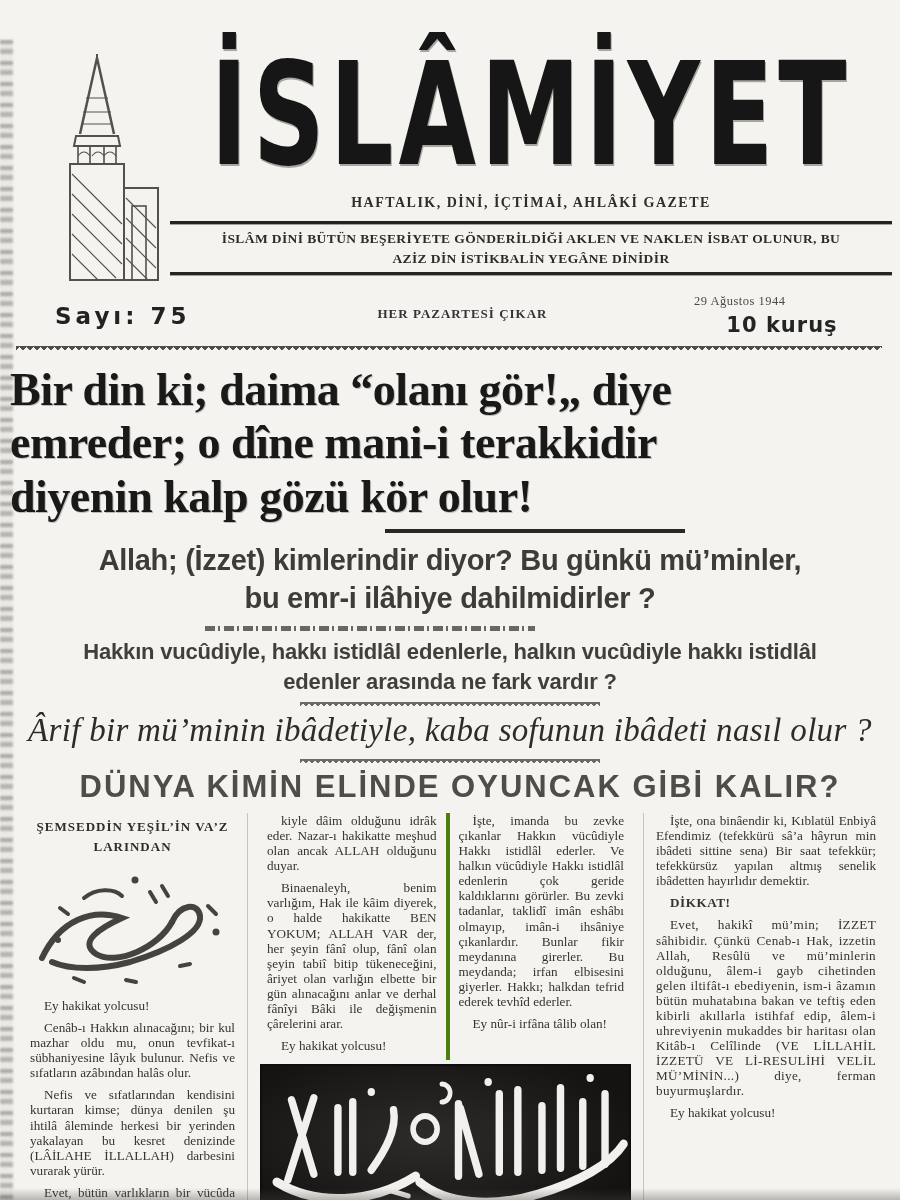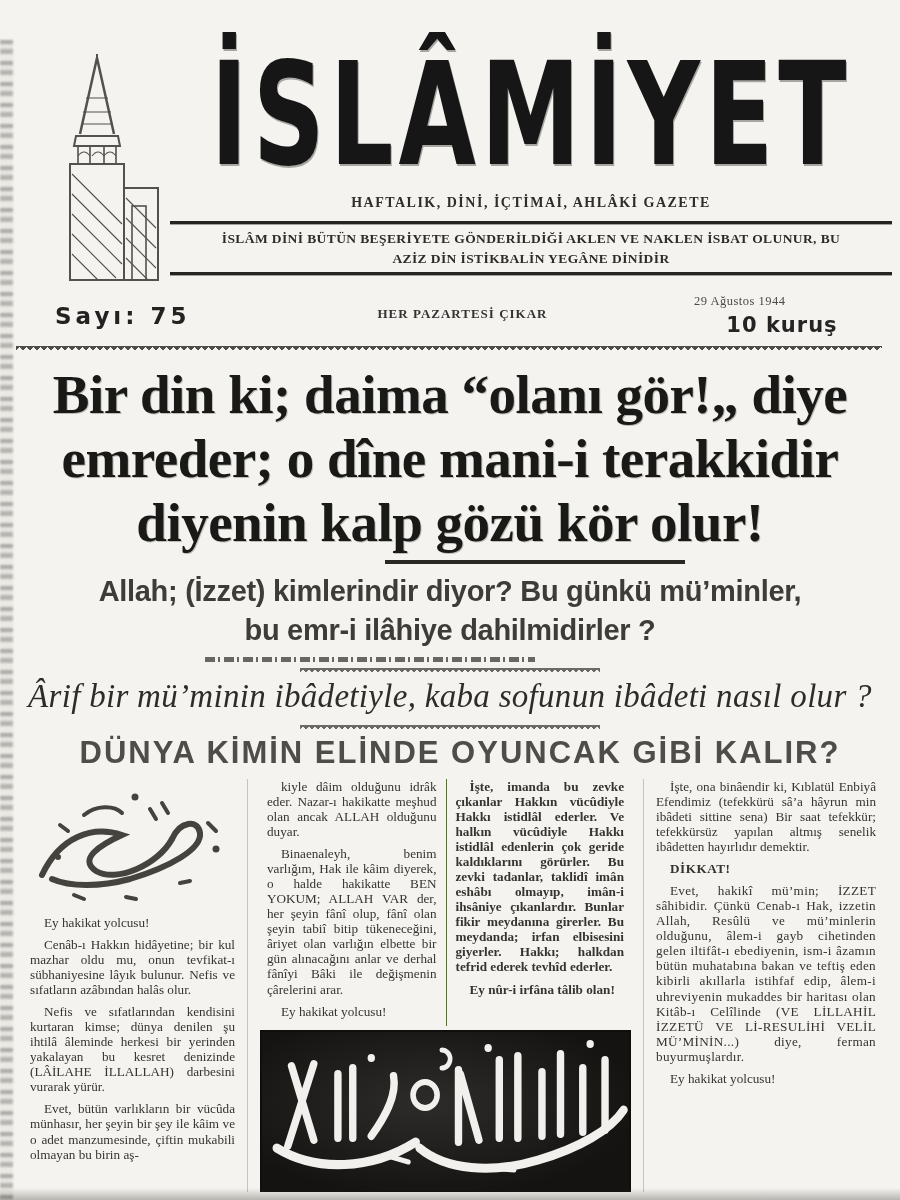--- a/index.html
+++ b/index.html
@@ -61,21 +61,21 @@
       linear-gradient(135deg,#33312c 3.5px,transparent 0) 0 0,
       linear-gradient(-135deg,#33312c 3.5px,transparent 0) 0 0;
     background-size:7px 7px;background-repeat:repeat-x;
     opacity:.85;
   }
   .zigzag.small{width:300px;margin:4px auto;height:6px;opacity:.7;
     background-size:6px 6px;}
 
   
   .headline{
-    text-align:center;font-weight:bold;font-size:55px;line-height:1.16;
+    text-align:left;font-weight:bold;font-size:46px;line-height:1.16;
     color:#191917;letter-spacing:-.5px;margin:6px 10px 2px;
     text-shadow:1px 1px 0 rgba(25,25,23,.25);
   }
   .head-bar{width:300px;height:4px;background:#2a2822;margin:6px auto 8px;transform:translateX(85px);}
   .subhead1{
     font-family:"Liberation Sans",sans-serif;font-weight:bold;
     text-align:center;font-size:29px;line-height:1.32;color:#3d3c39;letter-spacing:-.3px;
   }
   .dashdot{
     width:330px;height:5px;margin:8px auto 6px;transform:translateX(-80px);opacity:.75;
@@ -104,21 +104,21 @@
     font-size:13.2px;line-height:1.14;text-align:justify;color:#36342f;
     margin:0 0 7px;text-indent:14px;
   }
   .kicker{
     font-weight:bold;font-size:13px;letter-spacing:1px;text-align:center;
     line-height:1.5;color:#2f2d29;margin:4px 0 6px;
   }
   .middle-wrap{border-left:1px solid #c7c4ba;border-right:1px solid #c7c4ba;padding:0 10px;}
   .middle-cols{display:grid;grid-template-columns:1fr 1fr;gap:6px 0;}
   .middle-cols .bcol{padding:0 9px;}
-  .middle-cols .bcol + .bcol{border-left:1px solid #4d7c0f;font-weight:bold;}
+  .middle-cols .bcol + .bcol{border-left:4px solid #4d7c0f;}
   .panel{
     margin:4px 2px 0;height:162px;position:relative;
     background:radial-gradient(ellipse at 45% 45%, #2e2c2a 0%, #141312 75%);
     box-shadow:0 0 0 2px #0f0e0d inset;
   }
   .panel svg{position:absolute;inset:0;width:100%;height:100%;}
   .dikkat{font-weight:bold;letter-spacing:.5px;}
   .caps{letter-spacing:.3px;}
 </style>
 </head>
@@ -177,48 +177,56 @@
 
   <div class="head-bar"></div>
 
   <div class="subhead1">
     <div>Allah; (İzzet) kimlerindir diyor? Bu günkü mü’minler,</div>
     <div>bu emr-i ilâhiye dahilmidirler ?</div>
   </div>
 
   <div class="dashdot"></div>
 
+  <div class="subhead2">
+    <div>Hakkın vucûdiyle, hakkı istidlâl edenlerle, halkın vucûdiyle hakkı istidlâl</div>
+    <div>edenler arasında ne fark vardır ?</div>
+  </div>
 
   <div class="zigzag small"></div>
 
   <div class="subhead3">Ârif bir mü’minin ibâdetiyle, kaba sofunun ibâdeti nasıl olur ?</div>
 
   <div class="zigzag small"></div>
 
   <div class="article-title">DÜNYA KİMİN ELİNDE OYUNCAK GİBİ KALIR?</div>
 
   <div class="body-grid">
 
     <div class="bcol">
+      <div class="kicker">
+        <div>ŞEMSEDDİN YEŞİL’İN VA’Z</div>
+        <div>LARINDAN</div>
+      </div>
       <div>
         <svg width="100%" height="132" viewBox="0 0 205 132">
           <g stroke="#45433e" fill="none" stroke-linecap="round">
             <path d="M12,96 C30,58 62,46 92,56 C70,66 48,80 66,92 C86,104 128,86 142,60" stroke-width="6"></path>
             <path d="M142,60 C150,42 168,40 170,54 C172,70 140,88 100,100 C70,108 40,108 22,100" stroke-width="6"></path>
             <path d="M54,36 C66,26 84,26 92,34" stroke-width="4"></path>
             <path d="M120,30 l6,10 M132,24 l6,10 M178,44 l8,8" stroke-width="4"></path>
             <path d="M30,46 l8,6 M44,116 l10,4 M96,118 l10,2 M150,104 l10,-2" stroke-width="4"></path>
             <circle cx="105" cy="18" r="3.5" fill="#45433e" stroke="none"></circle>
             <circle cx="186" cy="70" r="3.5" fill="#45433e" stroke="none"></circle>
             <circle cx="28" cy="78" r="3" fill="#45433e" stroke="none"></circle>
           </g>
         </svg>
       </div>
       <p>Ey hakikat yolcusu!</p>
-      <p>Cenâb-ı Hakkın hidâyetine; bir kul mazhar oldu mu,  onun tevfikat-ı  sübhaniyesine lâyık bulunur. Nefis ve sıfatların azâbından halâs olur.</p>
+      <p>Cenâb-ı Hakkın alınacağını; bir kul mazhar oldu mu,  onun tevfikat-ı  sübhaniyesine lâyık bulunur. Nefis ve sıfatların azâbından halâs olur.</p>
       <p>Nefis ve sıfatlarından  kendisini kurtaran kimse; dünya denilen şu ihtilâ âleminde herkesi bir yerinden yakalayan bu kesret denizinde (LÂİLAHE İLLALLAH) darbesini vurarak yürür.</p>
       <p>Evet, bütün varlıkların bir vücûda münhasır, her şeyin bir şey ile kâim ve o adet manzumesinde, çiftin mukabili olmayan bu birin aş-</p>
     </div>
 
     <div class="middle-wrap">
       <div class="middle-cols">
         <div class="bcol">
           <p>kiyle dâim olduğunu idrâk eder. Nazar-ı hakikatte meşhud olan ancak ALLAH olduğunu duyar.</p>
           <p>Binaenaleyh, benim varlığım, Hak ile kâim diyerek, o halde hakikatte BEN YOKUM; ALLAH VAR der, her şeyin fânî olup, fânî olan şeyin tabiî bitip tükeneceğini, âriyet olan varlığın elbette bir gün alınacağını anlar ve derhal fânîyi Bâki ile değişmenin çârelerini arar.</p>
           <p>Ey hakikat yolcusu!</p>

